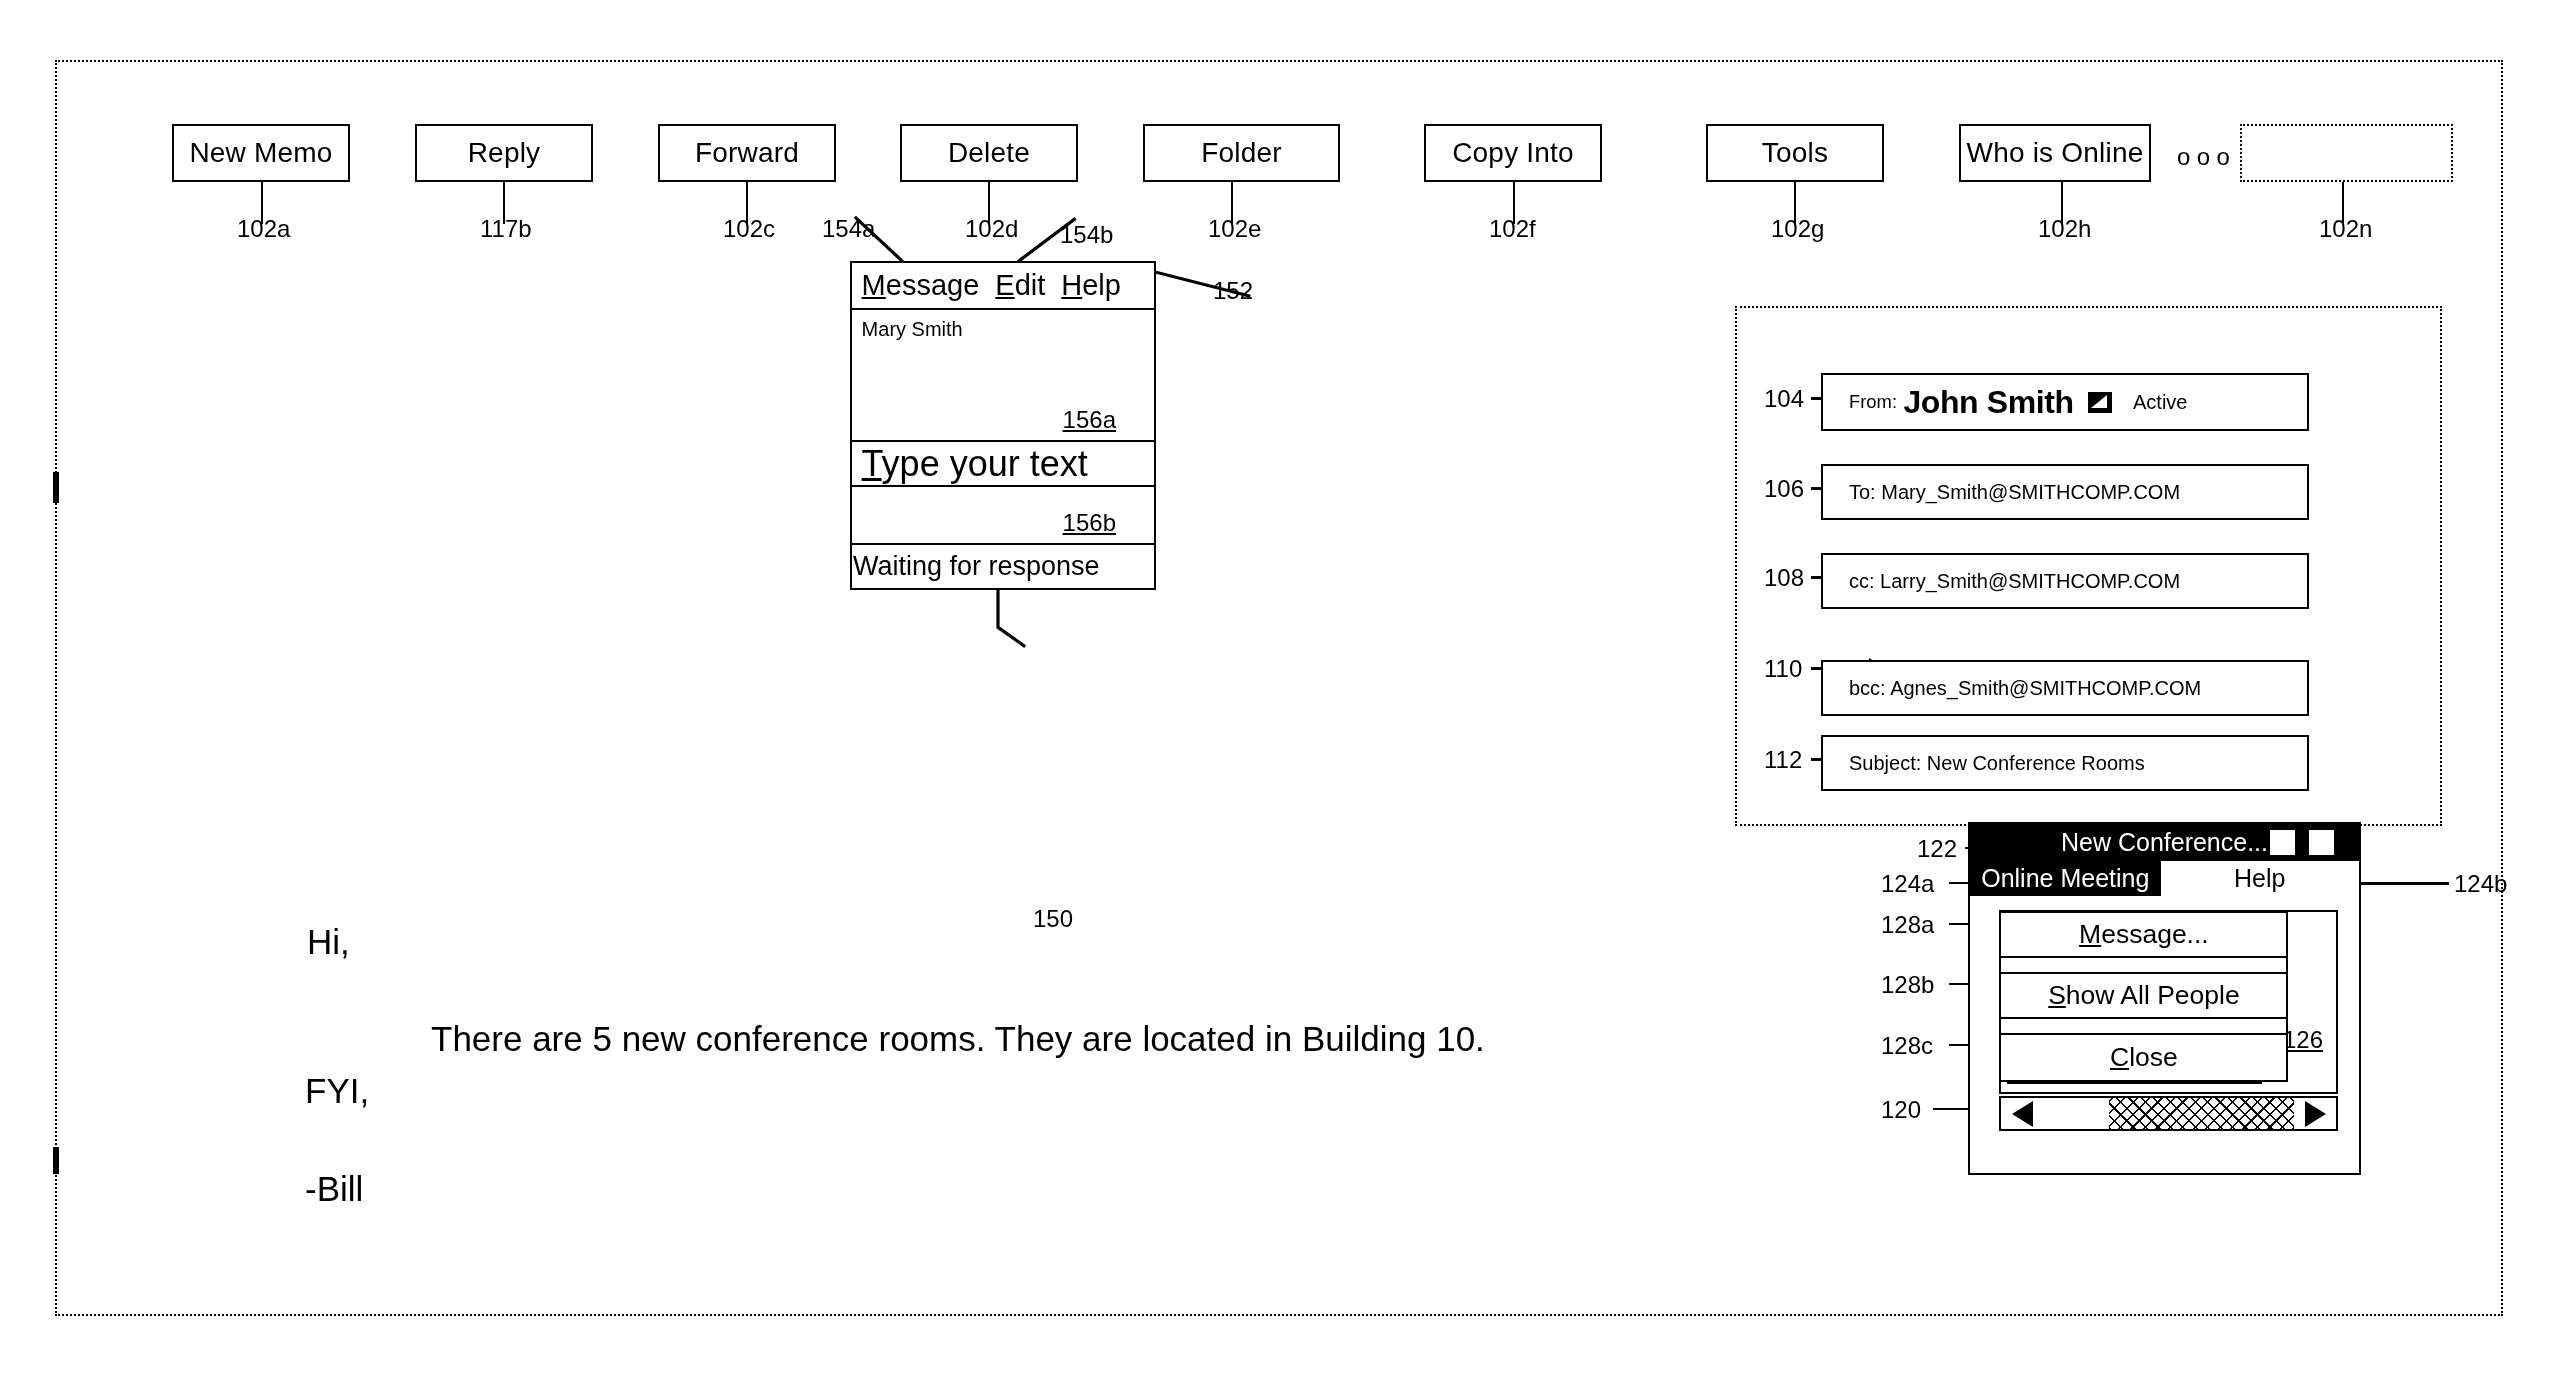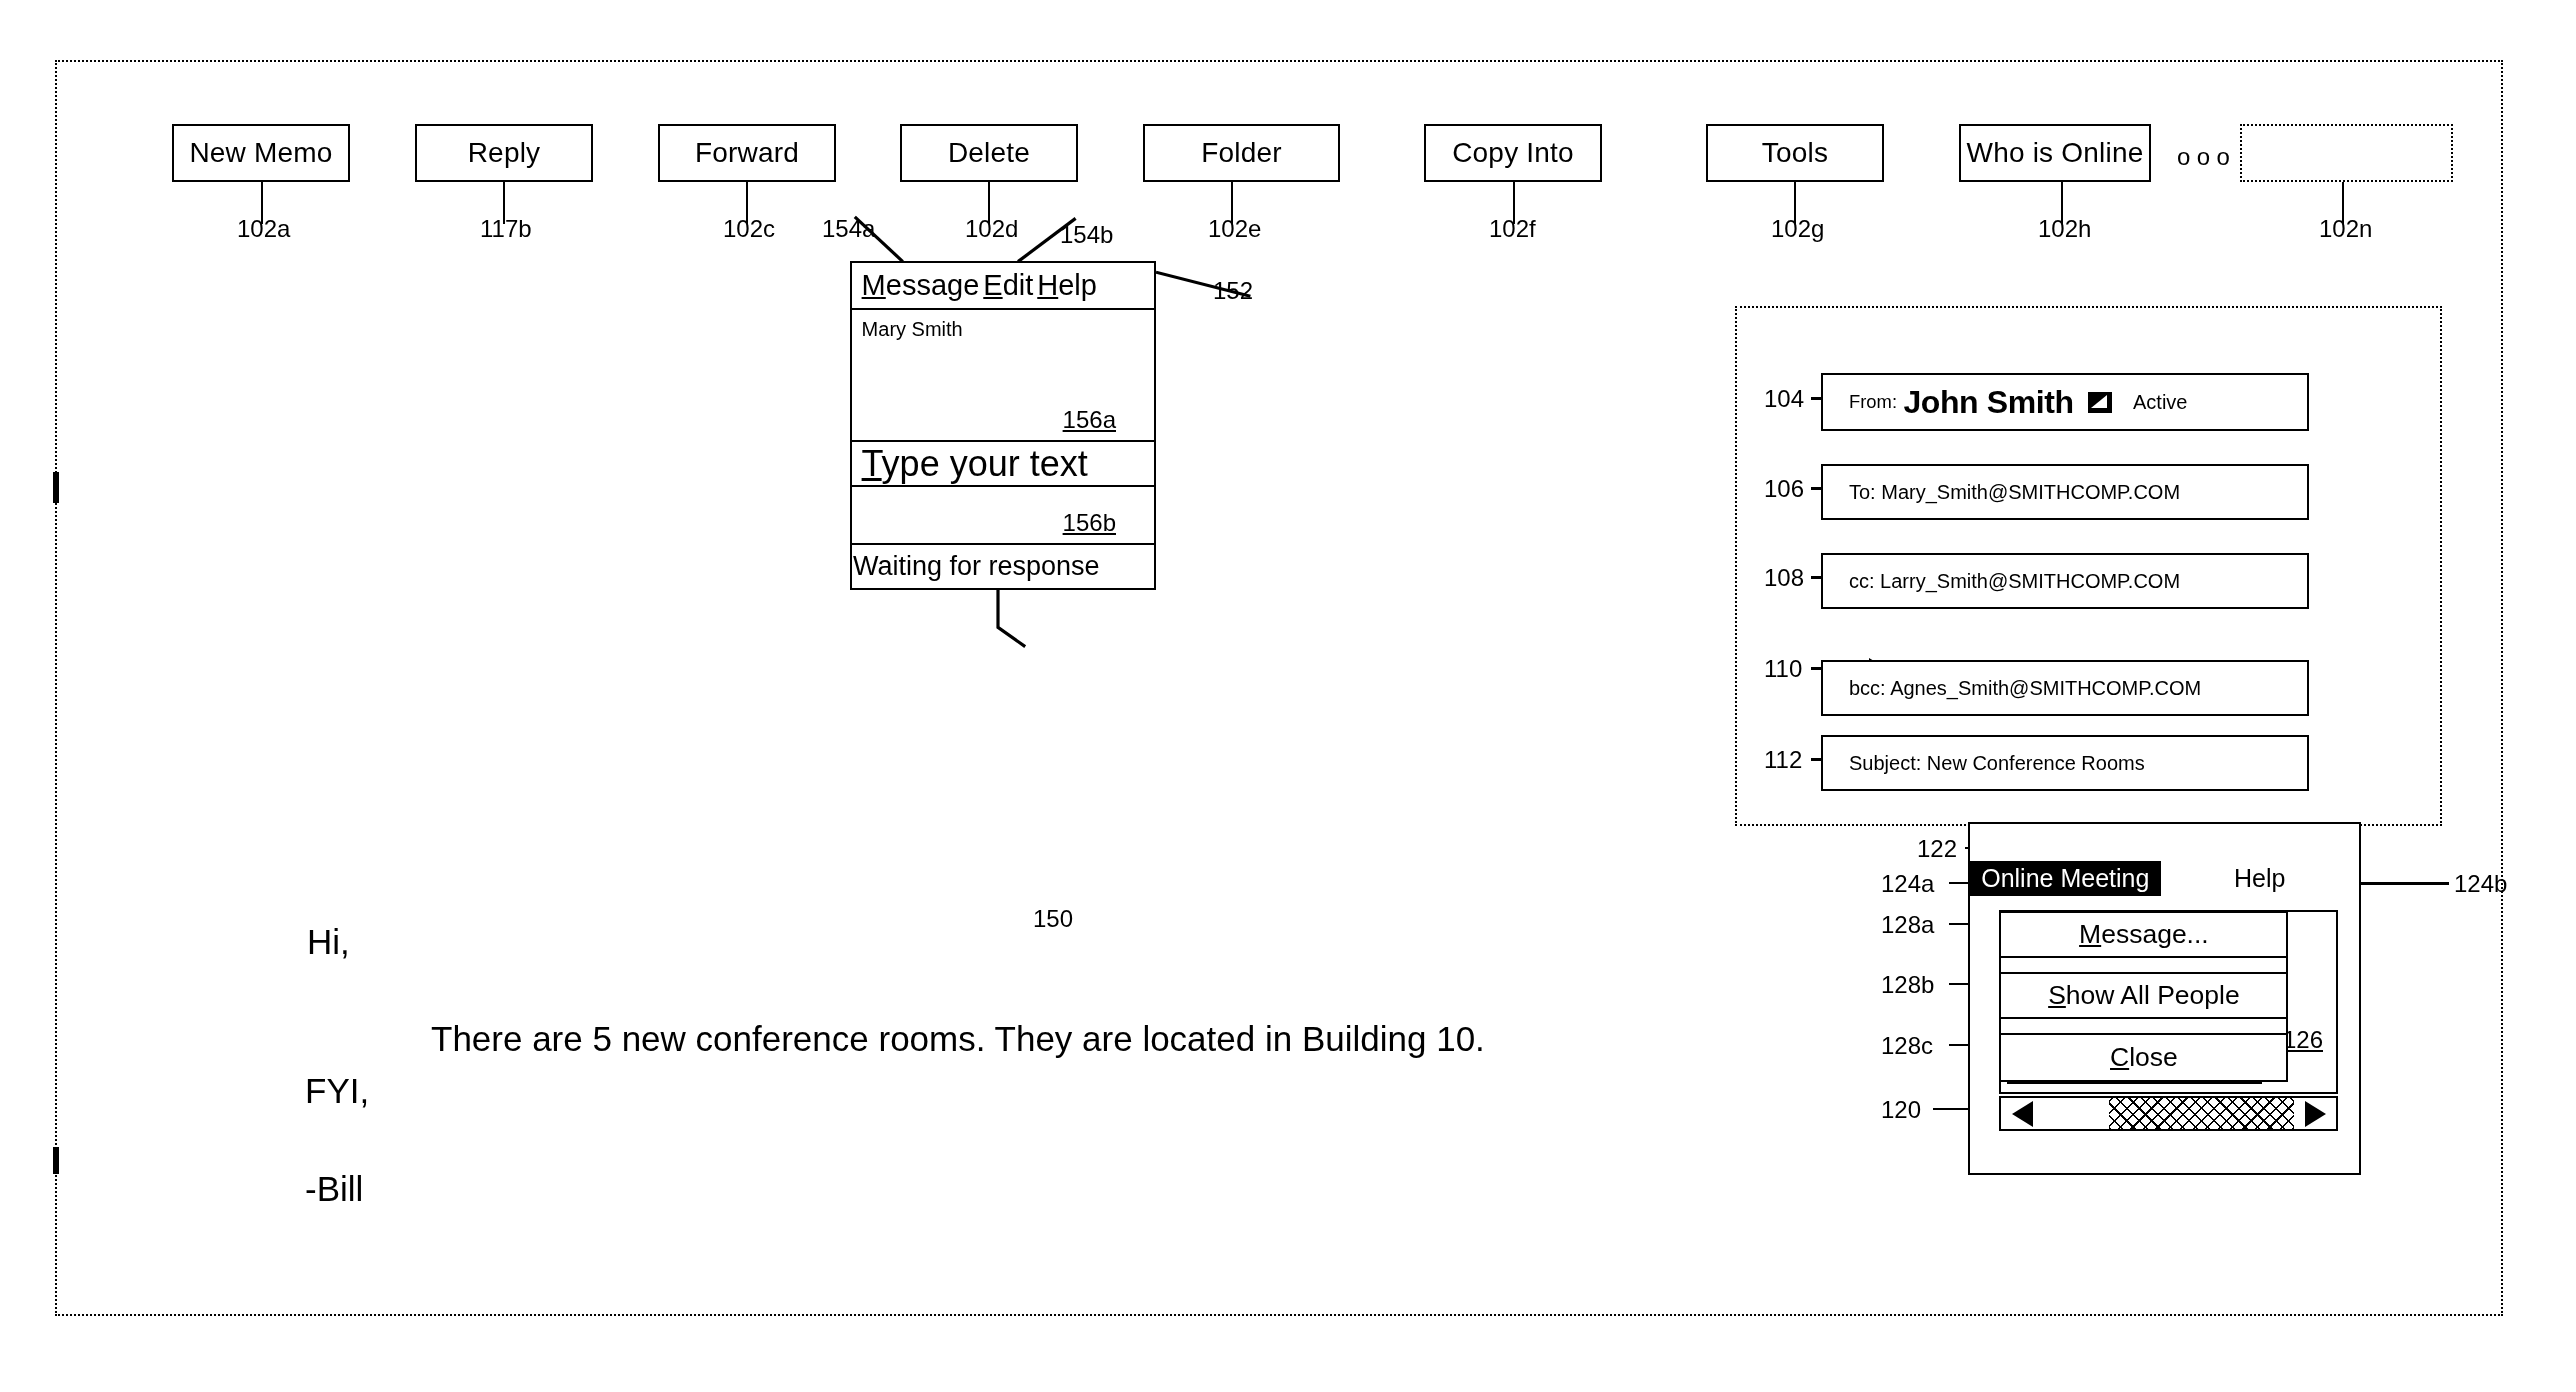--- a/index.html
+++ b/index.html
@@ -27,21 +27,21 @@
   .refnum{position:absolute;font-size:24px;white-space:nowrap;}
 
   
   #chat-window{
     left:850px;top:261px;width:306px;height:329px;
     border:2.4px solid #000;box-sizing:border-box;background:#fff;
     display:flex;flex-direction:column;
   }
   #chat-menubar{
     height:47px;border-bottom:2.4px solid #000;box-sizing:border-box;
-    display:flex;align-items:center;gap:4px;padding-left:9.6px;font-size:29px;
+    display:flex;align-items:center;gap:16px;padding-left:9.6px;font-size:29px;
   }
   #chat-menubar .mn{white-space:nowrap;}
   #chat-menubar .mn u{text-decoration:underline;}
   #chat-received{
     height:132px;border-bottom:2.4px solid #000;box-sizing:border-box;
     position:relative;padding:8px 9.6px;font-size:20px;
   }
   #chat-prompt{
     height:45px;border-bottom:2.4px solid #000;box-sizing:border-box;
     display:flex;align-items:center;padding-left:9.6px;font-size:36px;
@@ -298,20 +298,25 @@
 <div class="arrow-line" style="left:1949px;top:1044px;width:88px;height:2.4px;"></div>
 
 <div class="refnum" style="left:1881px;top:1096px;">120</div>
 <div class="arrow-line" style="left:1933px;top:1108px;width:104px;height:2.4px;"></div>
 
 <div class="arrow-line" style="left:2361px;top:882px;width:88px;height:3.2px;"></div>
 <div class="refnum" style="left:2454px;top:870px;">124b</div>
 
 <div class="abs" id="meeting-window">
 
+  <div id="meeting-titlebar">
+    <span>New Conference...</span>
+    <span class="winctl" id="winctl-min"></span>
+    <span class="winctl" id="winctl-max"></span>
+  </div>
 
   <div id="meeting-menubar">
     <span id="menu-online-meeting">Online Meeting</span>
     <span id="menu-help">Help</span>
   </div>
 
   <div id="meeting-body">
 
     <div id="people-listbox">
       <div id="inner-box-126"></div>

